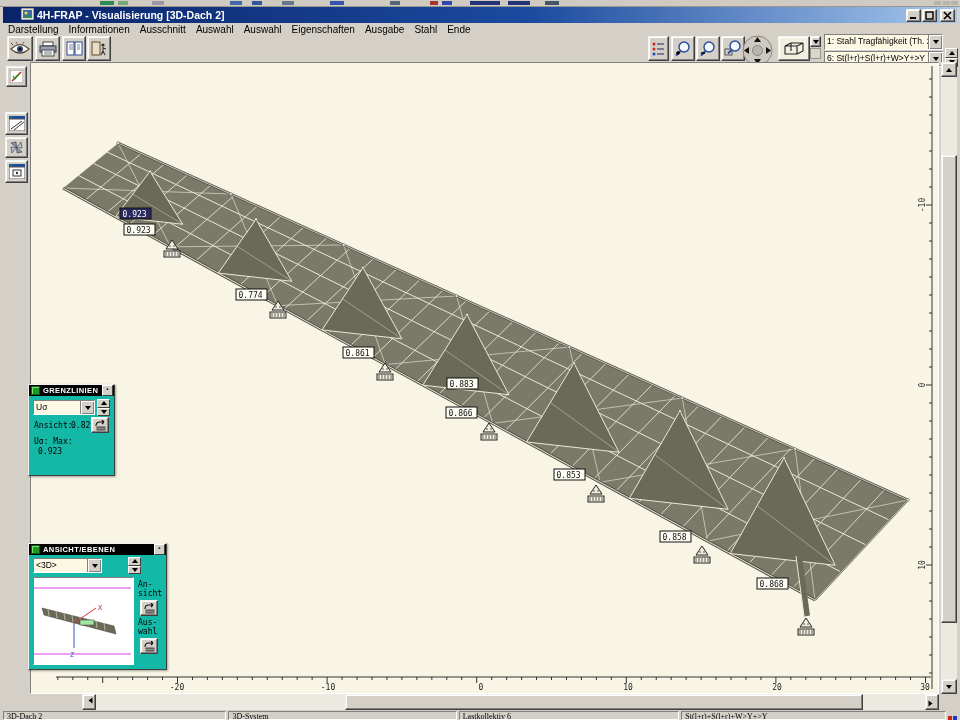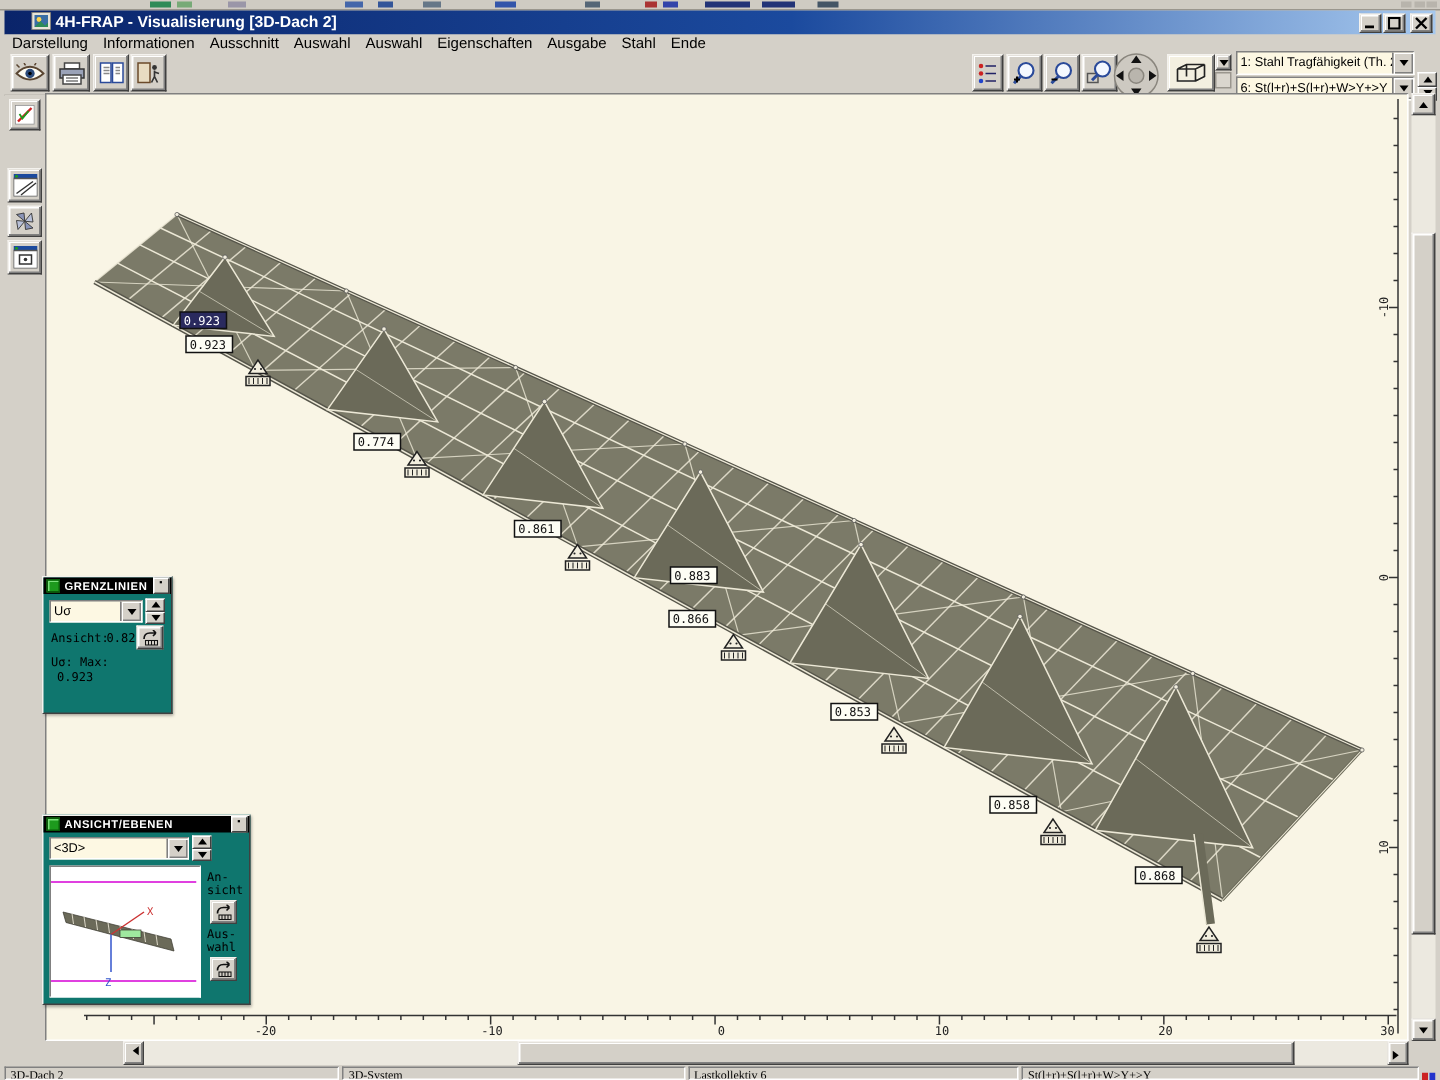--- a/index.html
+++ b/index.html
@@ -15,21 +15,21 @@
      display:flex;align-items:center;color:#fff;font-size:10.5px;font-weight:bold;box-sizing:border-box;padding-left:18px}
   #menubar{left:3px;top:23px;width:954px;height:13px;display:flex;align-items:center;
      font-size:10px;color:#000;gap:0;background:#d4d0c8}
   .menu-item{padding:1px 5px;cursor:default}
   #toolbar{left:3px;top:36px;width:954px;height:27px;background:#d4d0c8;border-bottom:1px solid #9a968e}
   .tbtn{position:absolute;top:0;height:25px;cursor:pointer}
   #left-strip{left:3px;top:63px;width:27px;height:647px;background:#d4d0c8;border-right:1px solid #b5b1a9}
   #canvas{left:30px;top:62px;width:909px;height:632px;background:#f9f5e5;
      border:1px solid;border-color:#808080 #ffffff #ffffff #808080;box-sizing:border-box}
   #view-svg{position:absolute;left:30px;top:62px}
-  .panel{position:absolute;background:#0f766e;border:1px solid;border-color:#f4f2ee #404040 #404040 #f4f2ee;
+  .panel{position:absolute;background:#14b8a6;border:1px solid;border-color:#f4f2ee #404040 #404040 #f4f2ee;
      box-shadow:1px 1px 2px rgba(0,0,0,.35);z-index:6}
   .ptitle{height:11px;background:#000;display:flex;align-items:center;color:#fff;
      font-size:7.5px;font-weight:bold;letter-spacing:.4px;padding:0 1px;box-sizing:border-box}
   .ptitle .grip{flex:1}
   .picon{width:7px;height:7px;background:#1d9a1d;border:1px solid #0a5c0a;margin:0 3px 0 1px;
      box-shadow:inset 1px 1px 0 #7be07b}
   .pclose{width:9px;height:9px;background:#d4d0c8;border:1px solid;border-color:#fff #404040 #404040 #fff;
      font-size:6px;line-height:7px;text-align:center;color:#000;cursor:pointer}
   .combo{position:absolute;display:flex;background:#fdf8e3;border:1px solid;
      border-color:#808080 #ffffff #ffffff #808080;box-sizing:border-box;cursor:pointer}
@@ -618,21 +618,21 @@
   <span class="ptext" style="left:9px;top:62px">0.923</span>
 </div>
 
 <div class="panel" style="left:28px;top:543px;width:137px;height:125px">
   <div class="ptitle">
     <span class="picon"></span>
     <span>ANSICHT/EBENEN</span>
     <span class="grip"></span>
     <span class="pclose">▪</span>
   </div>
-  <div class="combo" style="left:4px;top:14px;width:93px;height:15px">
+  <div class="combo" style="left:4px;top:14px;width:69px;height:15px">
     <span class="combo-text">&lt;3D&gt;</span>
     <span class="dd">
         <i class="tri-down"></i>
       </span>
   </div>
   <div class="spinner" style="left:99px;top:13px;height:17px">
     <div class="spb">
         <i class="tri-up"></i>
       </div>
     <div class="spb">

